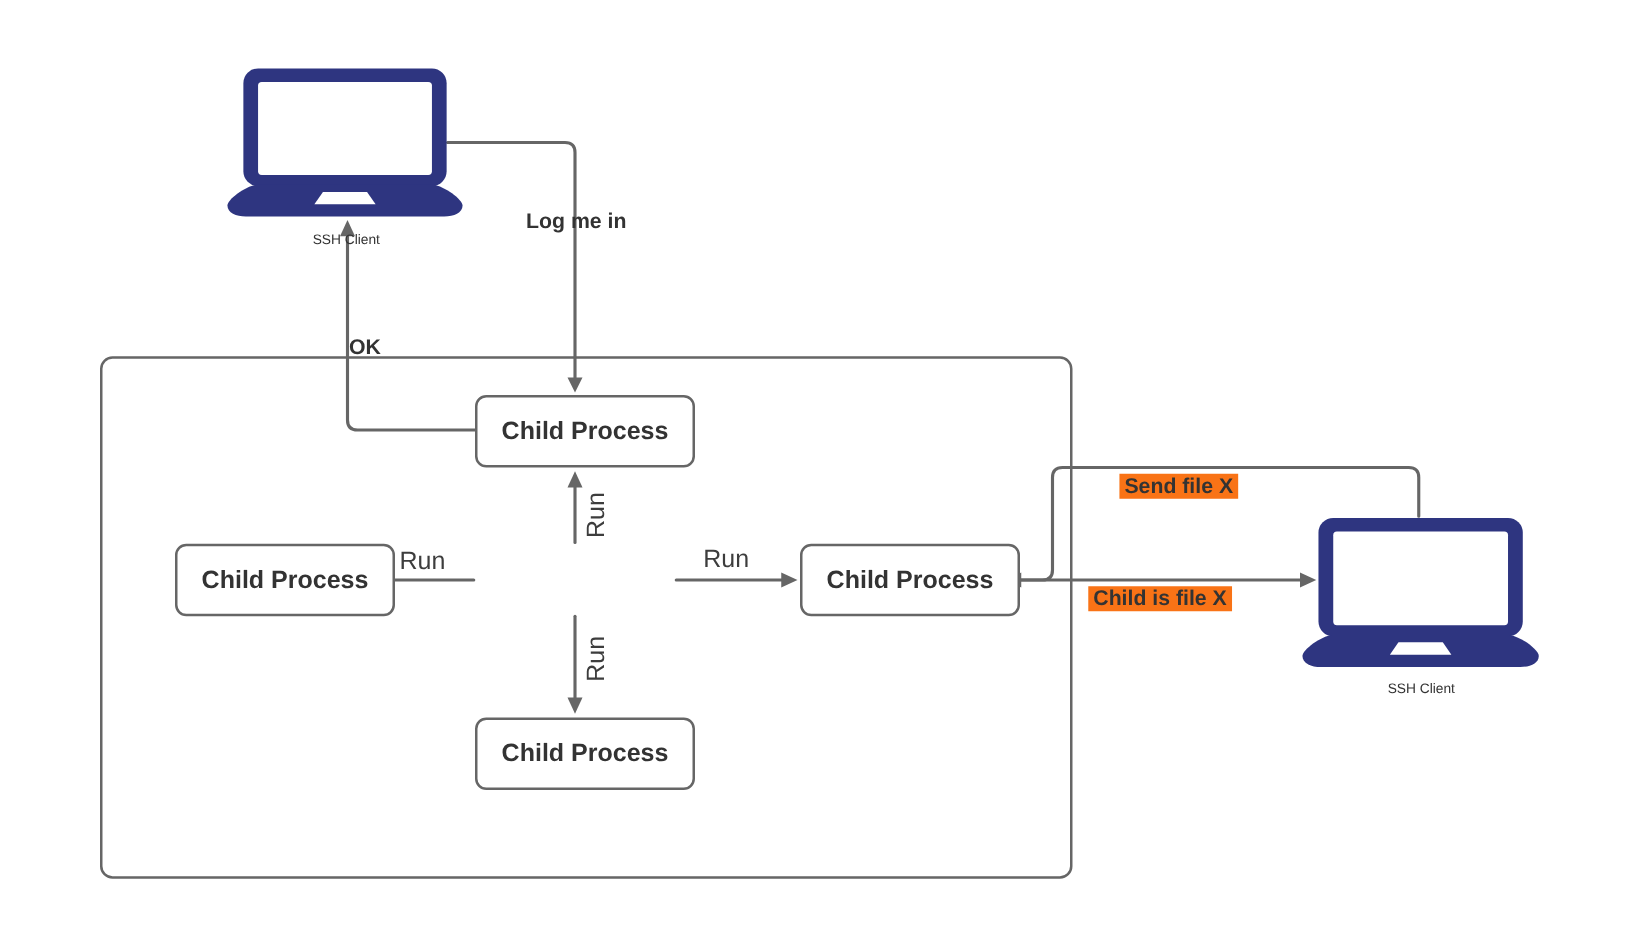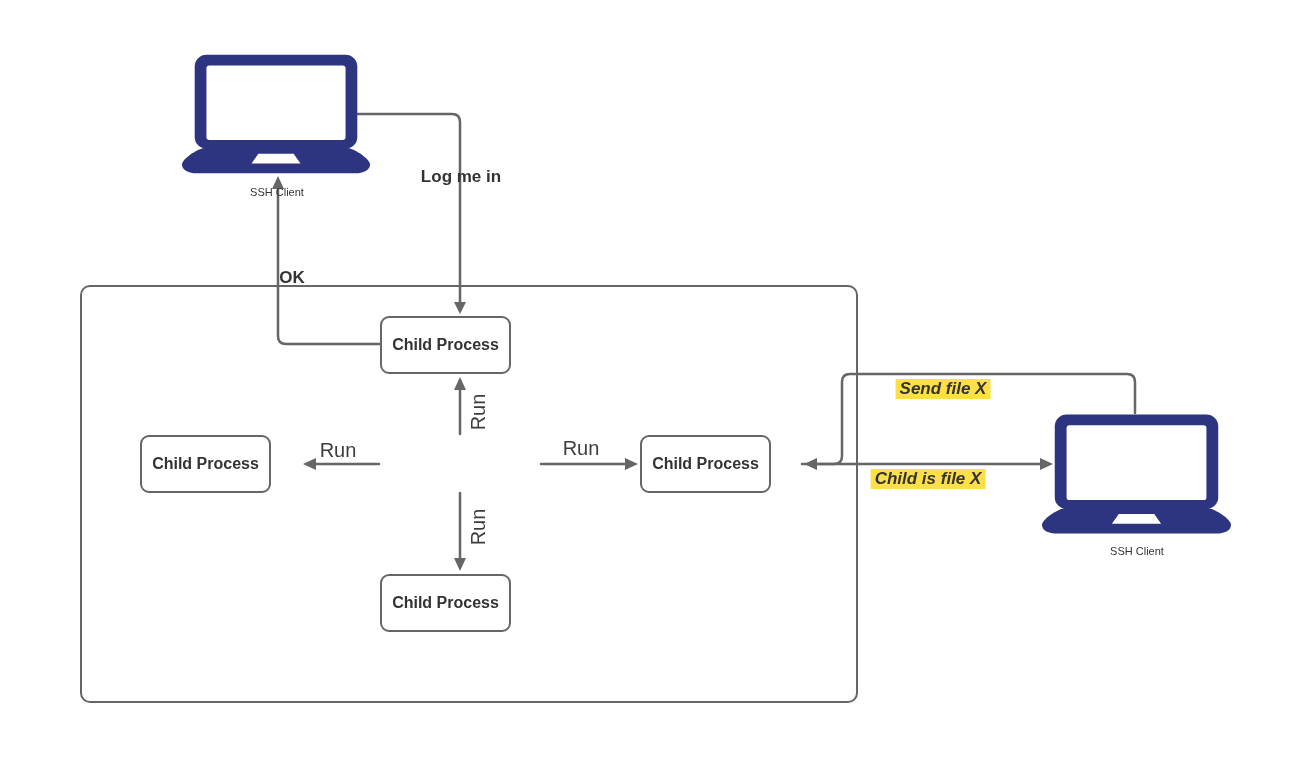--- a/index.html
+++ b/index.html
@@ -20,41 +20,41 @@
     position: absolute;
     left: 80px; top: 285px;
     width: 778px; height: 418px;
     border: 2.5px solid #666666;
     border-radius: 10px;
     box-sizing: border-box;
     background: transparent;
   }
   .node {
     position: absolute;
-    width: 131px; height: 58px;
+    width: 176px; height: 58px;
     box-sizing: border-box;
     border: 2.5px solid #666666;
     border-radius: 9px;
     background: #ffffff;
     display: flex;
     align-items: center;
     justify-content: center;
     font-weight: bold;
-    font-size: 16px;
+    font-size: 20px;
     color: #333333;
     white-space: nowrap;
   }
   .lbl {
     position: absolute;
     color: #333333;
     white-space: nowrap;
     transform: translate(-50%, -50%);
   }
   .msg  { font-weight: bold; font-size: 17px; margin-top: 16px; }
-  .onln { background: #fde047; padding: 0 4px; font-style: italic; }
+  .onln { background: #f97316; padding: 0 4px; }
   .run  { font-size: 20px; font-weight: normal; color: #3d3d3d; }
   .vert { transform: translate(-50%, -50%) rotate(-90deg); }
   .caption { font-size: 11px; font-weight: normal; }
   .laptop { position: absolute; }
 </style>
 </head>
 <body>
 
 <div class="canvas">
 

